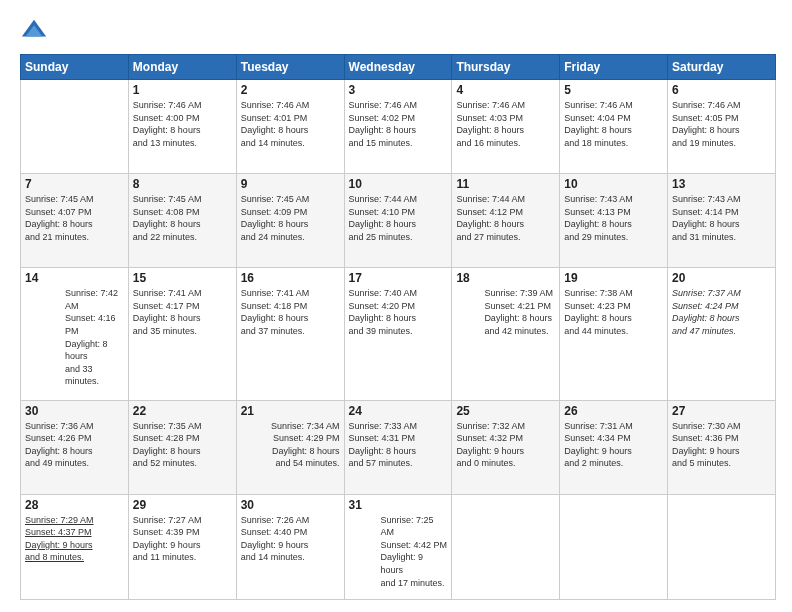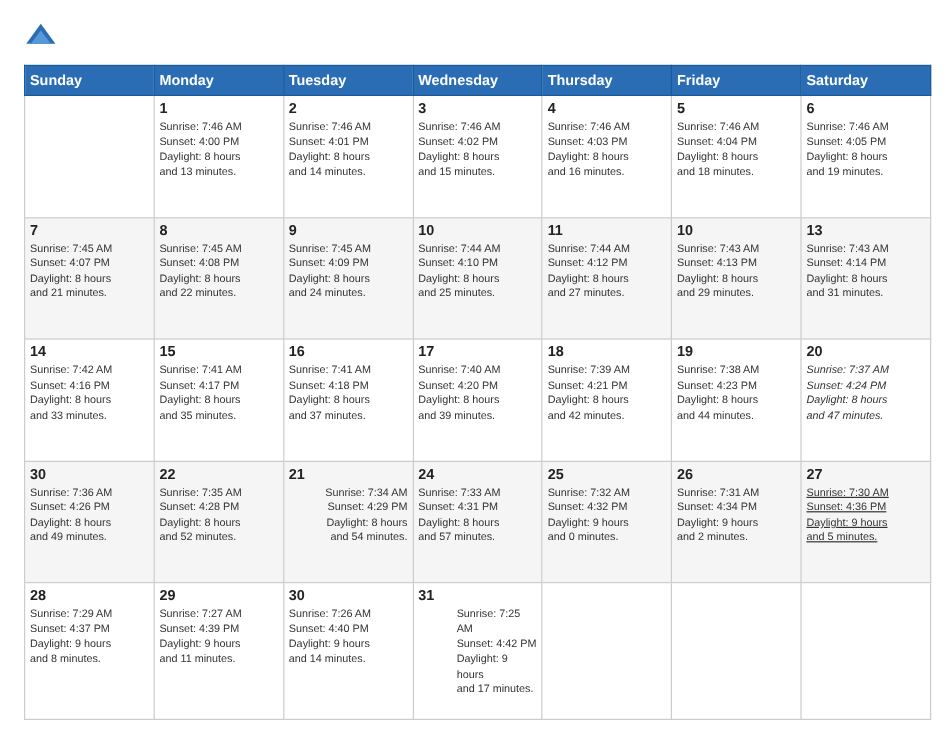--- a/index.html
+++ b/index.html
@@ -229,21 +229,21 @@
             <span class="day-number">13</span>
             <div class="day-info" style="white-space: pre-line;">Sunrise: 7:43 AM
 Sunset: 4:14 PM
 Daylight: 8 hours
 and 31 minutes.</div>
           </td>
         </tr>
         <tr>
           <td>
             <span class="day-number">14</span>
-            <div class="day-info" style="white-space: pre-line;">Sunrise: 7:42 AM
+            <div class="day-info" style="white-space: pre-line; margin-left: 40px;">Sunrise: 7:42 AM
 Sunset: 4:16 PM
 Daylight: 8 hours
 and 33 minutes.</div>
           </td>
           <td>
             <span class="day-number">15</span>
             <div class="day-info" style="white-space: pre-line;">Sunrise: 7:41 AM
 Sunset: 4:17 PM
 Daylight: 8 hours
 and 35 minutes.</div>
@@ -257,21 +257,21 @@
           </td>
           <td>
             <span class="day-number">17</span>
             <div class="day-info" style="white-space: pre-line;">Sunrise: 7:40 AM
 Sunset: 4:20 PM
 Daylight: 8 hours
 and 39 minutes.</div>
           </td>
           <td>
             <span class="day-number">18</span>
-            <div class="day-info" style="white-space: pre-line;">Sunrise: 7:39 AM
+            <div class="day-info" style="white-space: pre-line; margin-left: 28px;">Sunrise: 7:39 AM
 Sunset: 4:21 PM
 Daylight: 8 hours
 and 42 minutes.</div>
           </td>
           <td>
             <span class="day-number">19</span>
             <div class="day-info" style="white-space: pre-line;">Sunrise: 7:38 AM
 Sunset: 4:23 PM
 Daylight: 8 hours
 and 44 minutes.</div>
@@ -322,30 +322,30 @@
           </td>
           <td>
             <span class="day-number">26</span>
             <div class="day-info" style="white-space: pre-line;">Sunrise: 7:31 AM
 Sunset: 4:34 PM
 Daylight: 9 hours
 and 2 minutes.</div>
           </td>
           <td>
             <span class="day-number">27</span>
-            <div class="day-info" style="white-space: pre-line; text-decoration: underline;">Sunrise: 7:30 AM
+            <div class="day-info" style="white-space: pre-line;">Sunrise: 7:30 AM
 Sunset: 4:36 PM
 Daylight: 9 hours
 and 5 minutes.</div>
           </td>
         </tr>
         <tr>
           <td>
             <span class="day-number">28</span>
-            <div class="day-info" style="white-space: pre-line;">Sunrise: 7:29 AM
+            <div class="day-info" style="white-space: pre-line; text-decoration: underline;">Sunrise: 7:29 AM
 Sunset: 4:37 PM
 Daylight: 9 hours
 and 8 minutes.</div>
           </td>
           <td>
             <span class="day-number">29</span>
             <div class="day-info" style="white-space: pre-line;">Sunrise: 7:27 AM
 Sunset: 4:39 PM
 Daylight: 9 hours
 and 11 minutes.</div>

